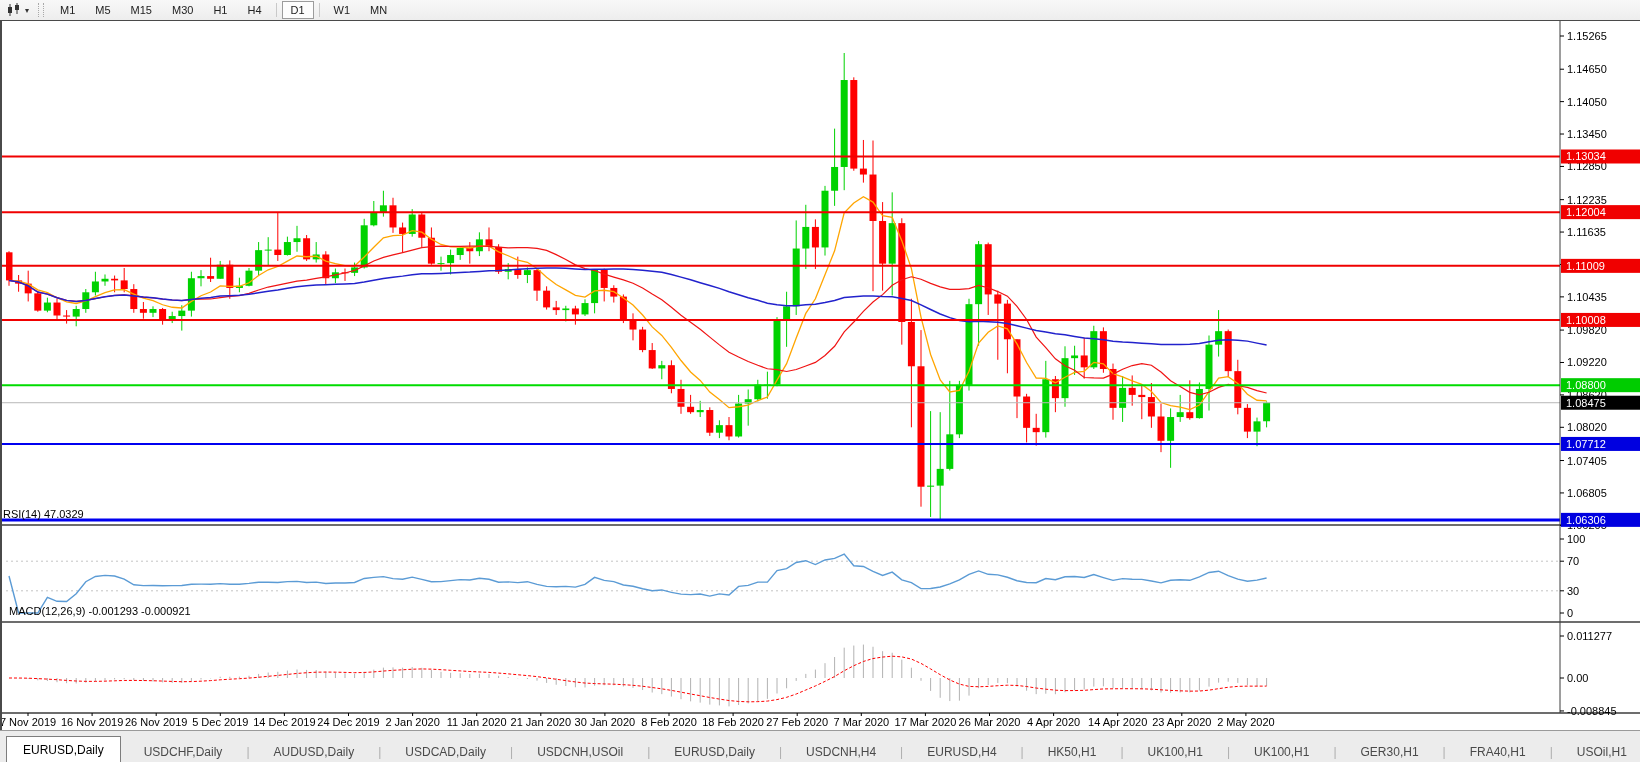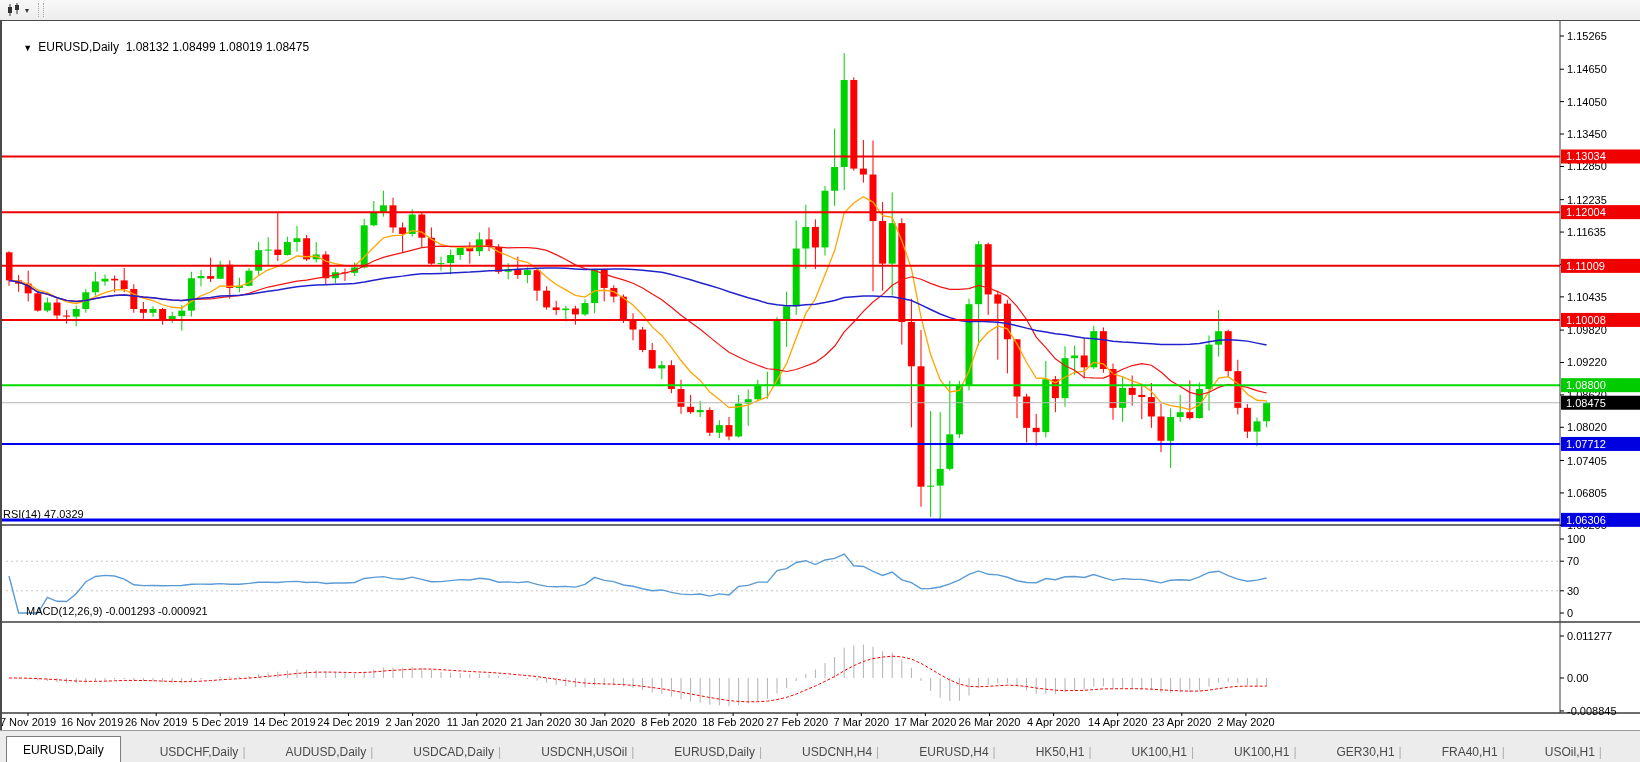--- a/index.html
+++ b/index.html
@@ -19,52 +19,62 @@
   .tb-sep{width:1px;height:14px;background:#c9c9c9;margin:0 4px;}
   
   .chart-window{position:absolute;top:20px;left:0;width:1640px;height:710px;
                 background:#fff;border-top:1px solid #4a4a4a;border-left:2px solid #4a4a4a;
                 box-sizing:border-box;}
   .chart-window svg{position:absolute;top:0;left:0;}
   .overlay{position:absolute;font-size:11px;color:#000;white-space:pre;z-index:5;}
   #title-overlay{top:5px;left:8px;font-size:12px;}
   #title-overlay .caret{font-size:9px;margin-right:6px;}
   #rsi-label{top:487px;left:1px;}
-  #macd-label{top:584px;left:7px;margin-left:17px;}
+  #macd-label{top:584px;left:7px;}
   
   .tabbar{position:absolute;top:730px;left:0;width:1640px;height:32px;
           background:#ececec;border-top:1px solid #9a9a9a;display:flex;
           align-items:flex-end;font-size:12px;color:#4a4a4a;box-sizing:border-box;}
-  .tab{display:flex;align-items:center;height:21px;padding:0 3px;cursor:default;white-space:nowrap;margin-left:36px;}
+  .tab{display:flex;align-items:center;height:21px;padding:0 23px;cursor:default;white-space:nowrap;}
   .tab.active{background:#fff;border:1px solid #7d7d7d;border-bottom:none;height:25px;
               color:#000;margin-left:6px;padding:0 16px;}
   .tab-sep{color:#adadad;padding:0 1px;height:21px;display:flex;align-items:center;}
   .tab-nav{margin-left:auto;margin-right:14px;display:flex;gap:14px;color:#666;
            font-size:9px;align-items:center;height:24px;}
 </style>
 </head>
 <body>
 
 <div class="toolbar">
   <div class="tb-icon">
     <svg width="16" height="14" viewBox="0 0 16 14">
       <line x1="4" y1="1" x2="4" y2="13" stroke="#333" stroke-width="1"></line>
       <rect x="2" y="4" width="4" height="6" fill="#333"></rect>
       <line x1="11" y1="0" x2="11" y2="11" stroke="#333" stroke-width="1"></line>
       <rect x="9" y="2" width="4" height="5" fill="#333"></rect>
     </svg>
   </div>
   <span class="tb-caret">▾</span>
   <div class="gripper"></div>
+  <div id="tf-buttons" style="display:flex;align-items:center;">
+      <div class="tf-btn">M1</div>
+      <div class="tf-btn">M5</div>
+      <div class="tf-btn">M15</div>
+      <div class="tf-btn">M30</div>
+      <div class="tf-btn">H1</div>
+      <div class="tf-btn">H4</div>
+      <div class="tb-sep"></div>
+      <div class="tf-btn active">D1</div>
+      <div class="tb-sep"></div>
+      <div class="tf-btn">W1</div>
+      <div class="tf-btn">MN</div>
+    </div>
 </div>
 
 <div class="chart-window">
-  <div class="overlay" id="title-overlay">
-    <span class="caret">▼</span><span>EURUSD,Daily</span>&nbsp;&nbsp;<span>1.08132 1.08499 1.08019 1.08475</span>
-  </div>
   <div class="overlay" id="rsi-label">RSI(14) 47.0329</div>
   <div class="overlay" id="macd-label">MACD(12,26,9) -0.001293 -0.000921</div>
   <svg id="chart-svg" width="1640" height="710">
       <defs>
         <clipPath id="clipMain">
           <rect x="4" y="2" width="1554" height="502"></rect>
         </clipPath>
         <clipPath id="clipRsi">
           <rect x="4" y="506" width="1554" height="94"></rect>
         </clipPath>

